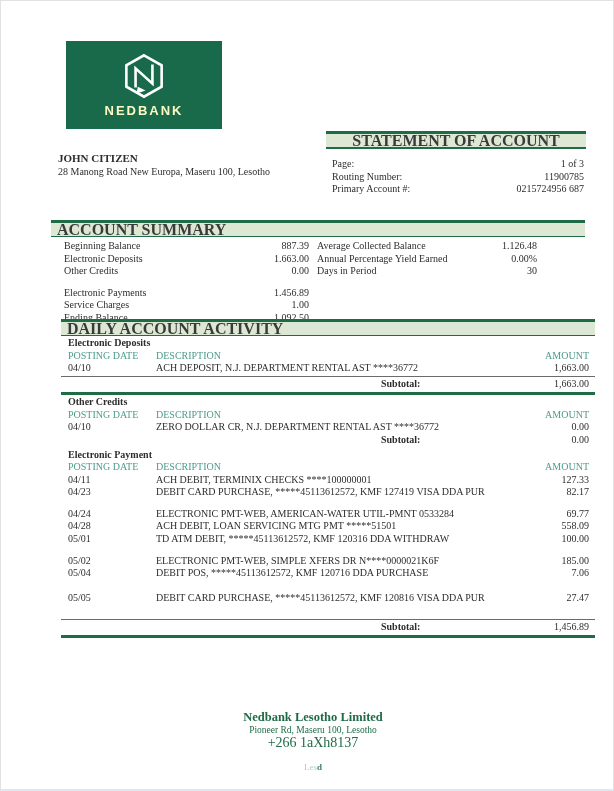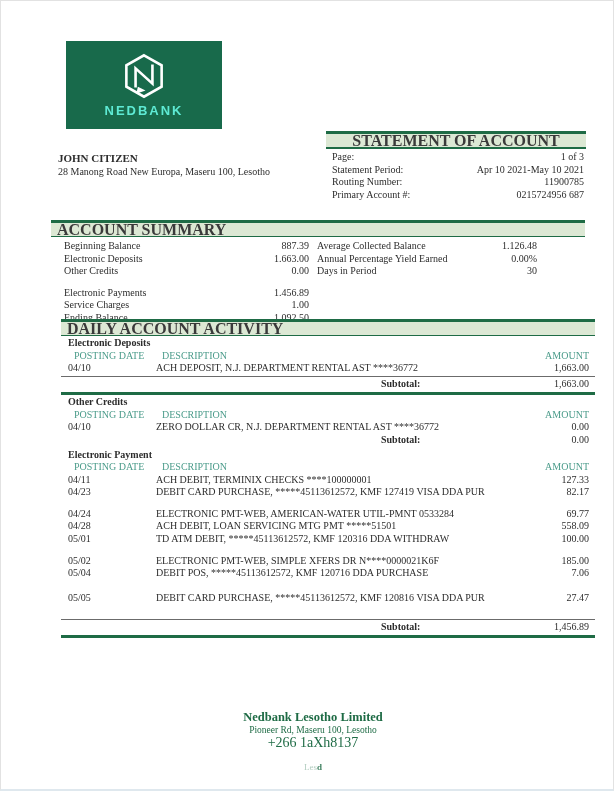--- a/index.html
+++ b/index.html
@@ -10,57 +10,57 @@
     border:1px solid #e2e2e2; border-bottom:2px solid #dfe8ee; overflow:hidden;
   }
 
   
   .logo-box {
     position:absolute; left:65px; top:40px; width:156px; height:88px;
     background:#186a4b; display:flex; flex-direction:column; align-items:center; justify-content:center;
   }
   .logo-emblem { display:block; margin-bottom:4px; }
   .logo-word {
-    color:#5eead4; font-family:"Liberation Sans","DejaVu Sans",sans-serif;
+    color:#fef9c3; font-family:"Liberation Sans","DejaVu Sans",sans-serif;
     font-weight:bold; font-size:13px; letter-spacing:2px;
   }
 
   
   .customer { position:absolute; left:57px; top:150px; width:260px; }
   .cust-name { font-weight:bold; font-size:11px; line-height:14px; }
   .cust-addr { font-size:10px; line-height:13px; }
 
   
   .bar {
     background:#dce8d4; border-top:3px solid #1e6b45; border-bottom:1px solid #1e6b45;
     font-size:16px; font-weight:bold; color:#3a3a3a; padding:1px 6px 1px 6px; line-height:11px;
   }
   .bar.center { text-align:center; border-bottom:2px solid #1e6b45; }
 
   
   .stmt-box { position:absolute; left:325px; top:130px; width:260px; }
-  .stmt-rows { padding-top:2px; }
+  .stmt-rows { padding-top:9px; }
   .kv { display:flex; font-size:10px; line-height:12.6px; padding:0 2px 0 6px; }
   .kv .v { margin-left:auto; text-align:right; }
 
   
   .summary { position:absolute; left:50px; top:219px; width:534px; }
   .sum-body { display:flex; padding:3px 6px 0 7px; }
   .sum-left { width:253px; }
   .sum-right { width:228px; }
   .sum-gap { height:9px; }
 
   
   .activity { position:absolute; left:60px; top:318px; width:534px; }
   .sect-name { font-size:10px; font-weight:bold; line-height:12.5px; padding:1px 6px 0 7px; }
   .trow { display:flex; font-size:10px; line-height:12.3px; padding:0 6px 0 7px; }
   .t-date { width:88px; }
   .t-desc { flex:1; }
   .t-amt  { width:92px; text-align:right; }
-  .thead { color:#4c9c8b;margin-left:6px; }
+  .thead { color:#4c9c8b; }
   .srow { display:flex; font-size:10px; line-height:12.3px; padding:1px 6px 1px 7px; }
   .srow .s-label { margin-left:313px; font-weight:bold; }
   .srow .s-amt { margin-left:auto; text-align:right; }
   .preline { border-top:1px solid #6b6b6b; margin-top:2px; }
   .thick { border-top:3px solid #1e6b45; margin-top:1px; }
   .gap10 { height:10px; } .gap12 { height:12px; } .gap14 { height:13px; }
 
   
   .footer { position:absolute; left:5px; top:709px; width:614px; text-align:center; color:#1e6b45; }
   .f-bank { font-size:12.5px; font-weight:bold; line-height:15px; }
@@ -92,24 +92,20 @@
   </div>
 
   <div class="stmt-box">
     <div class="bar center">STATEMENT OF ACCOUNT</div>
     <div class="stmt-rows">
       <div class="kv">
         <span class="k">Page:</span>
         <span class="v">1 of 3</span>
       </div>
       <div class="kv">
-        <span class="k">Statement Period:</span>
-        <span class="v">Apr 10 2021-May 10 2021</span>
-      </div>
-      <div class="kv">
         <span class="k">Routing Number:</span>
         <span class="v">11900785</span>
       </div>
       <div class="kv">
         <span class="k">Primary Account #:</span>
         <span class="v">0215724956 687</span>
       </div>
     </div>
   </div>
 

